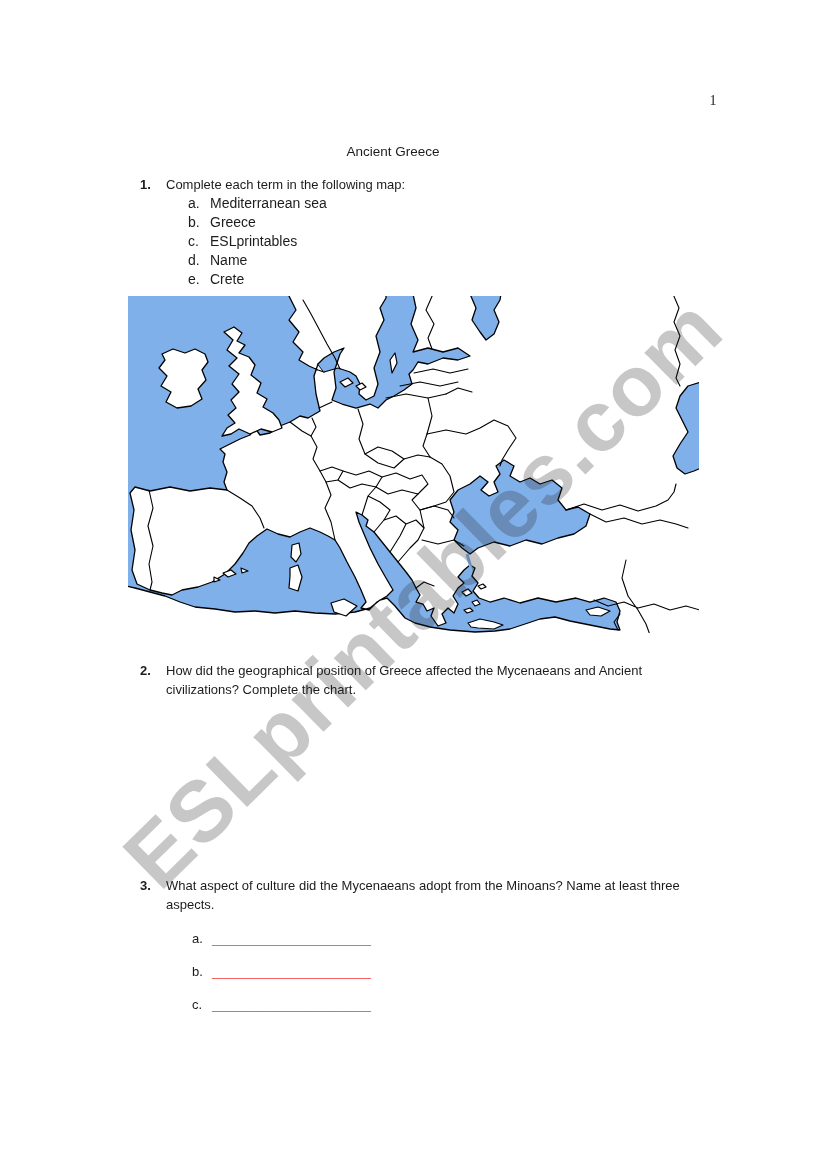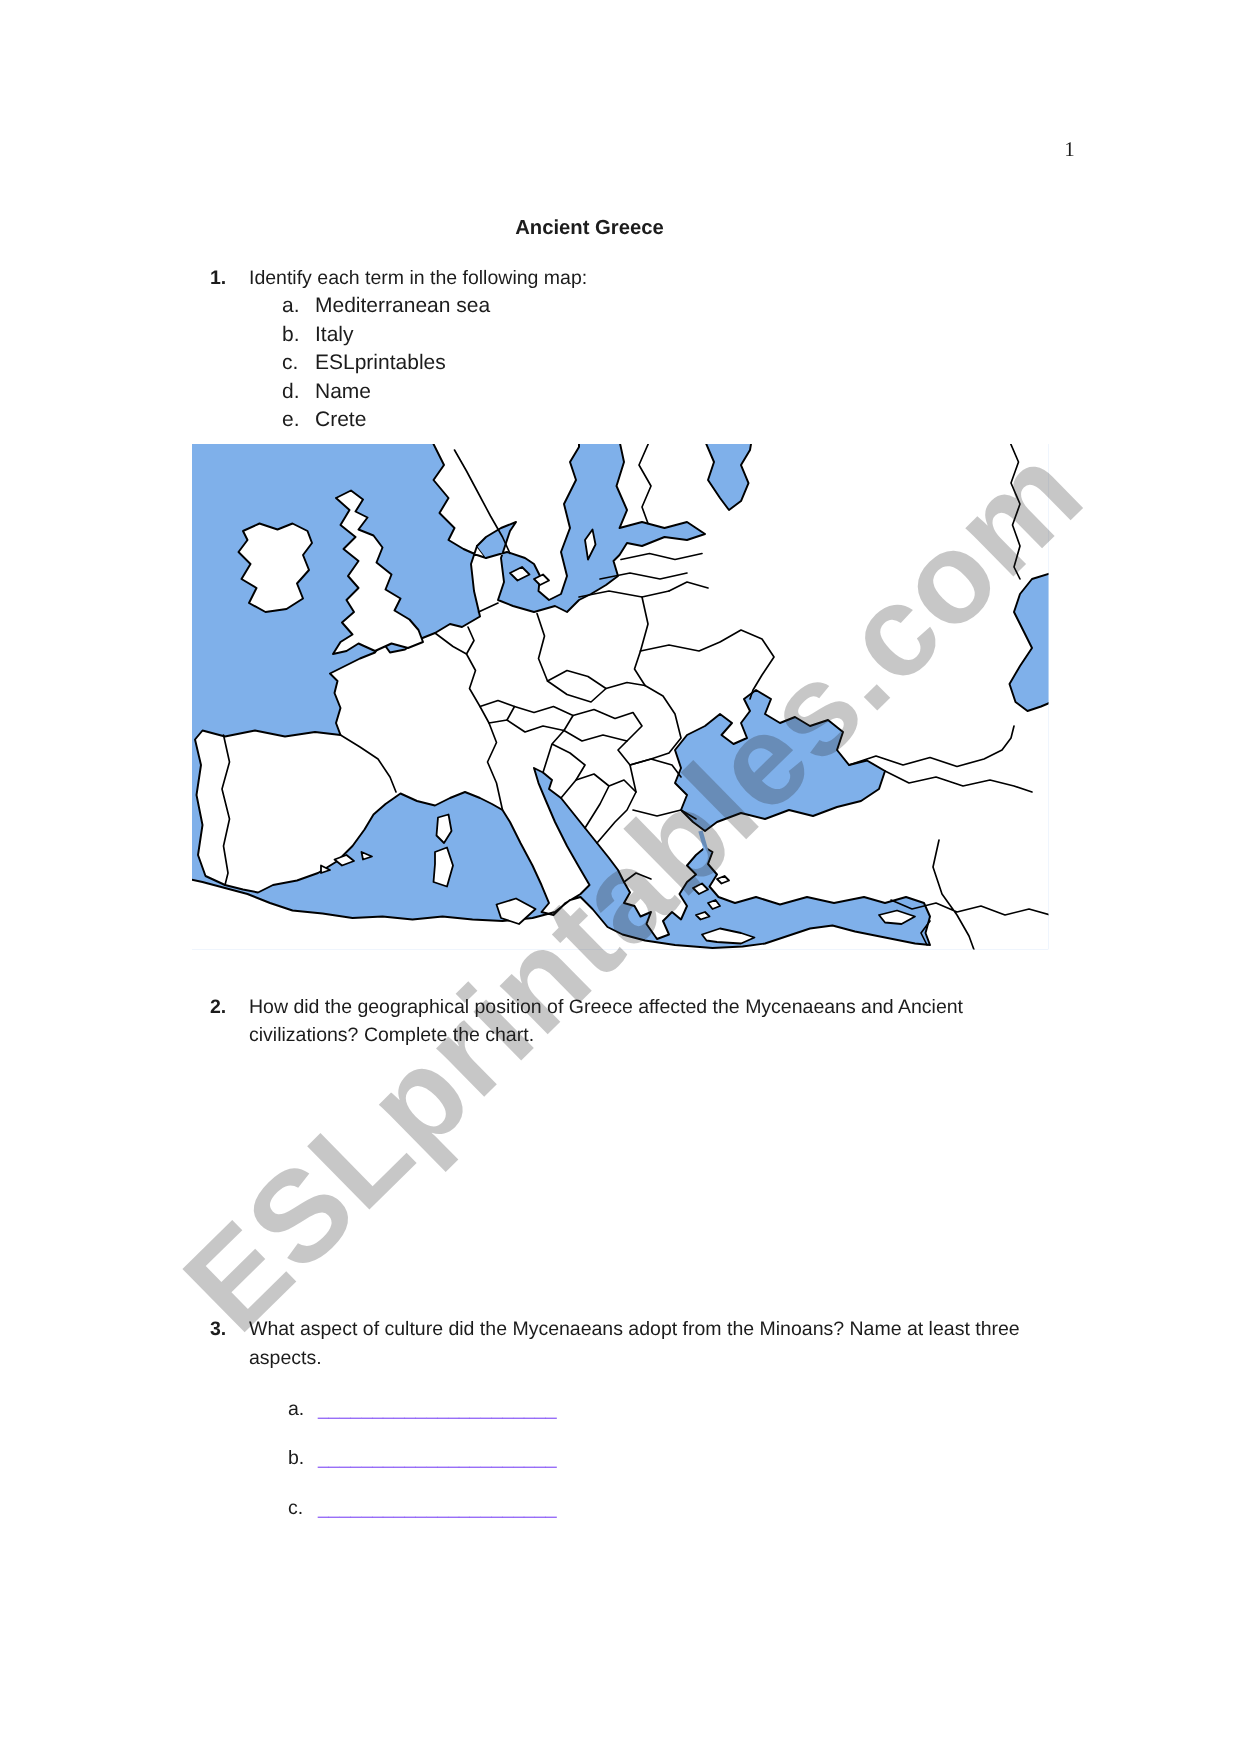--- a/index.html
+++ b/index.html
@@ -12,21 +12,21 @@
     overflow:hidden;
   }
   .abs{position:absolute;}
   .page-number{
     left:698px;top:93px;width:30px;
     font-family:"Liberation Serif","DejaVu Serif",serif;
     font-size:14px;text-align:center;
   }
   .doc-title{
     left:0;top:144px;width:786px;text-align:center;
-    font-size:13.5px;font-weight:bold;
+    font-size:13.5px;font-weight:normal;
   }
   .question{font-size:13px;line-height:19px;}
   .q-num{position:absolute;left:140px;font-weight:bold;width:24px;}
   .q-text{position:absolute;left:166px;}
   .list-row{position:absolute;font-size:14px;line-height:19px;}
   .list-letter{display:inline-block;width:22px;}
   .map-wrap{left:128px;top:296px;width:571px;height:337px;}
   .map-wrap svg{display:block;}
   .chart-table{
     left:66px;top:706px;width:673px;height:145px;
@@ -41,21 +41,21 @@
     box-sizing:border-box;
   }
   .cell-left{width:50.4%;border-right:1px solid #000;}
   .cell-right{width:49.6%;}
   .chart-body{display:flex;height:119px;}
   .chart-body .cell{box-sizing:border-box;}
   .answer-row{position:absolute;font-size:13px;line-height:17px;}
   .answer-letter{position:absolute;left:192px;}
   .answer-blank{
     position:absolute;left:212px;
-    letter-spacing:0px;white-space:nowrap;color:#8b5cf6;
+    letter-spacing:0px;white-space:nowrap;color:#ef4444;
   }
   .watermark{
     left:30px;top:556px;width:760px;
     text-align:center;
     font-size:86px;font-weight:bold;letter-spacing:1px;
     color:rgba(40,40,40,0.26);
     transform:rotate(-44.5deg);
     pointer-events:none;
     z-index:50;
     white-space:nowrap;
@@ -65,27 +65,27 @@
 <body>
 
 <div class="page">
 
   <div class="abs page-number">1</div>
 
   <div class="abs doc-title">Ancient Greece</div>
 
   <div class="question">
     <span class="q-num" style="top:175px;">1.</span>
-    <span class="q-text" style="top:175px;">Identify each term in the following map:</span>
+    <span class="q-text" style="top:175px;">Complete each term in the following map:</span>
   </div>
   <div class="list-row" style="left:188px;top:194px;">
     <span class="list-letter">a.</span><span>Mediterranean sea</span>
   </div>
   <div class="list-row" style="left:188px;top:213px;">
-    <span class="list-letter">b.</span><span>Italy</span>
+    <span class="list-letter">b.</span><span>Greece</span>
   </div>
   <div class="list-row" style="left:188px;top:232px;">
     <span class="list-letter">c.</span><span>ESLprintables</span>
   </div>
   <div class="list-row" style="left:188px;top:251px;">
     <span class="list-letter">d.</span><span>Name</span>
   </div>
   <div class="list-row" style="left:188px;top:270px;">
     <span class="list-letter">e.</span><span>Crete</span>
   </div>

